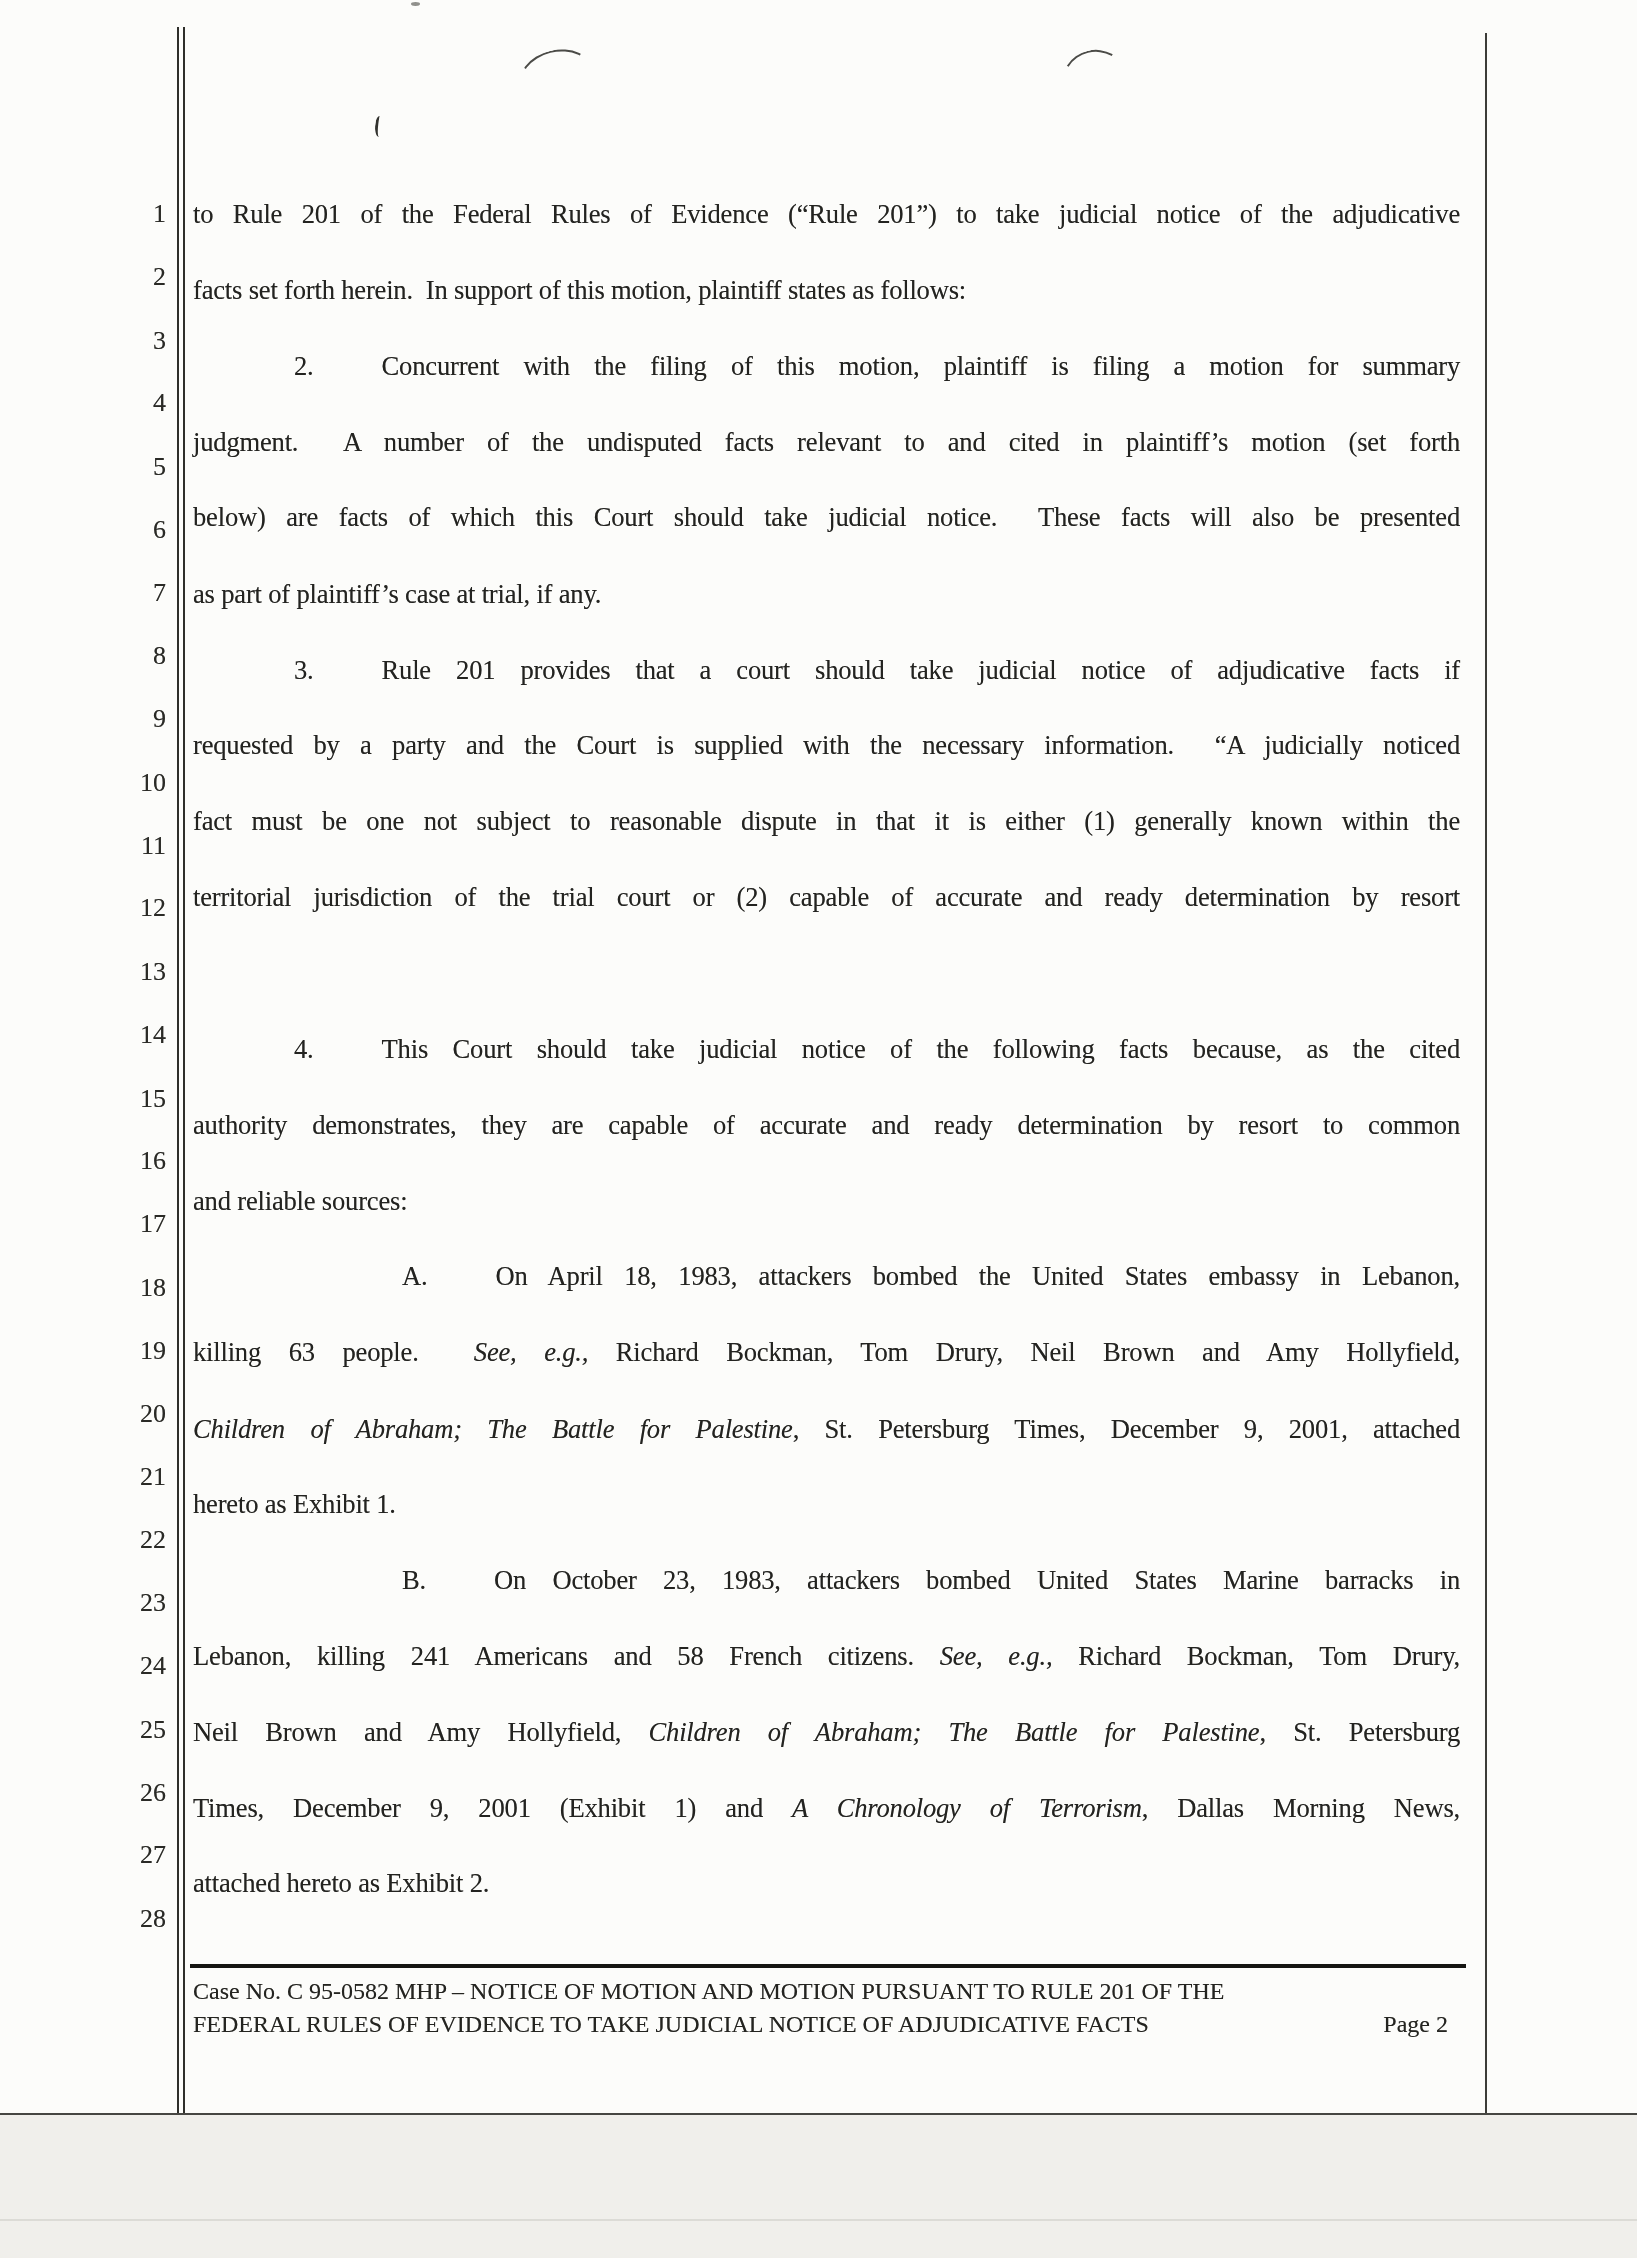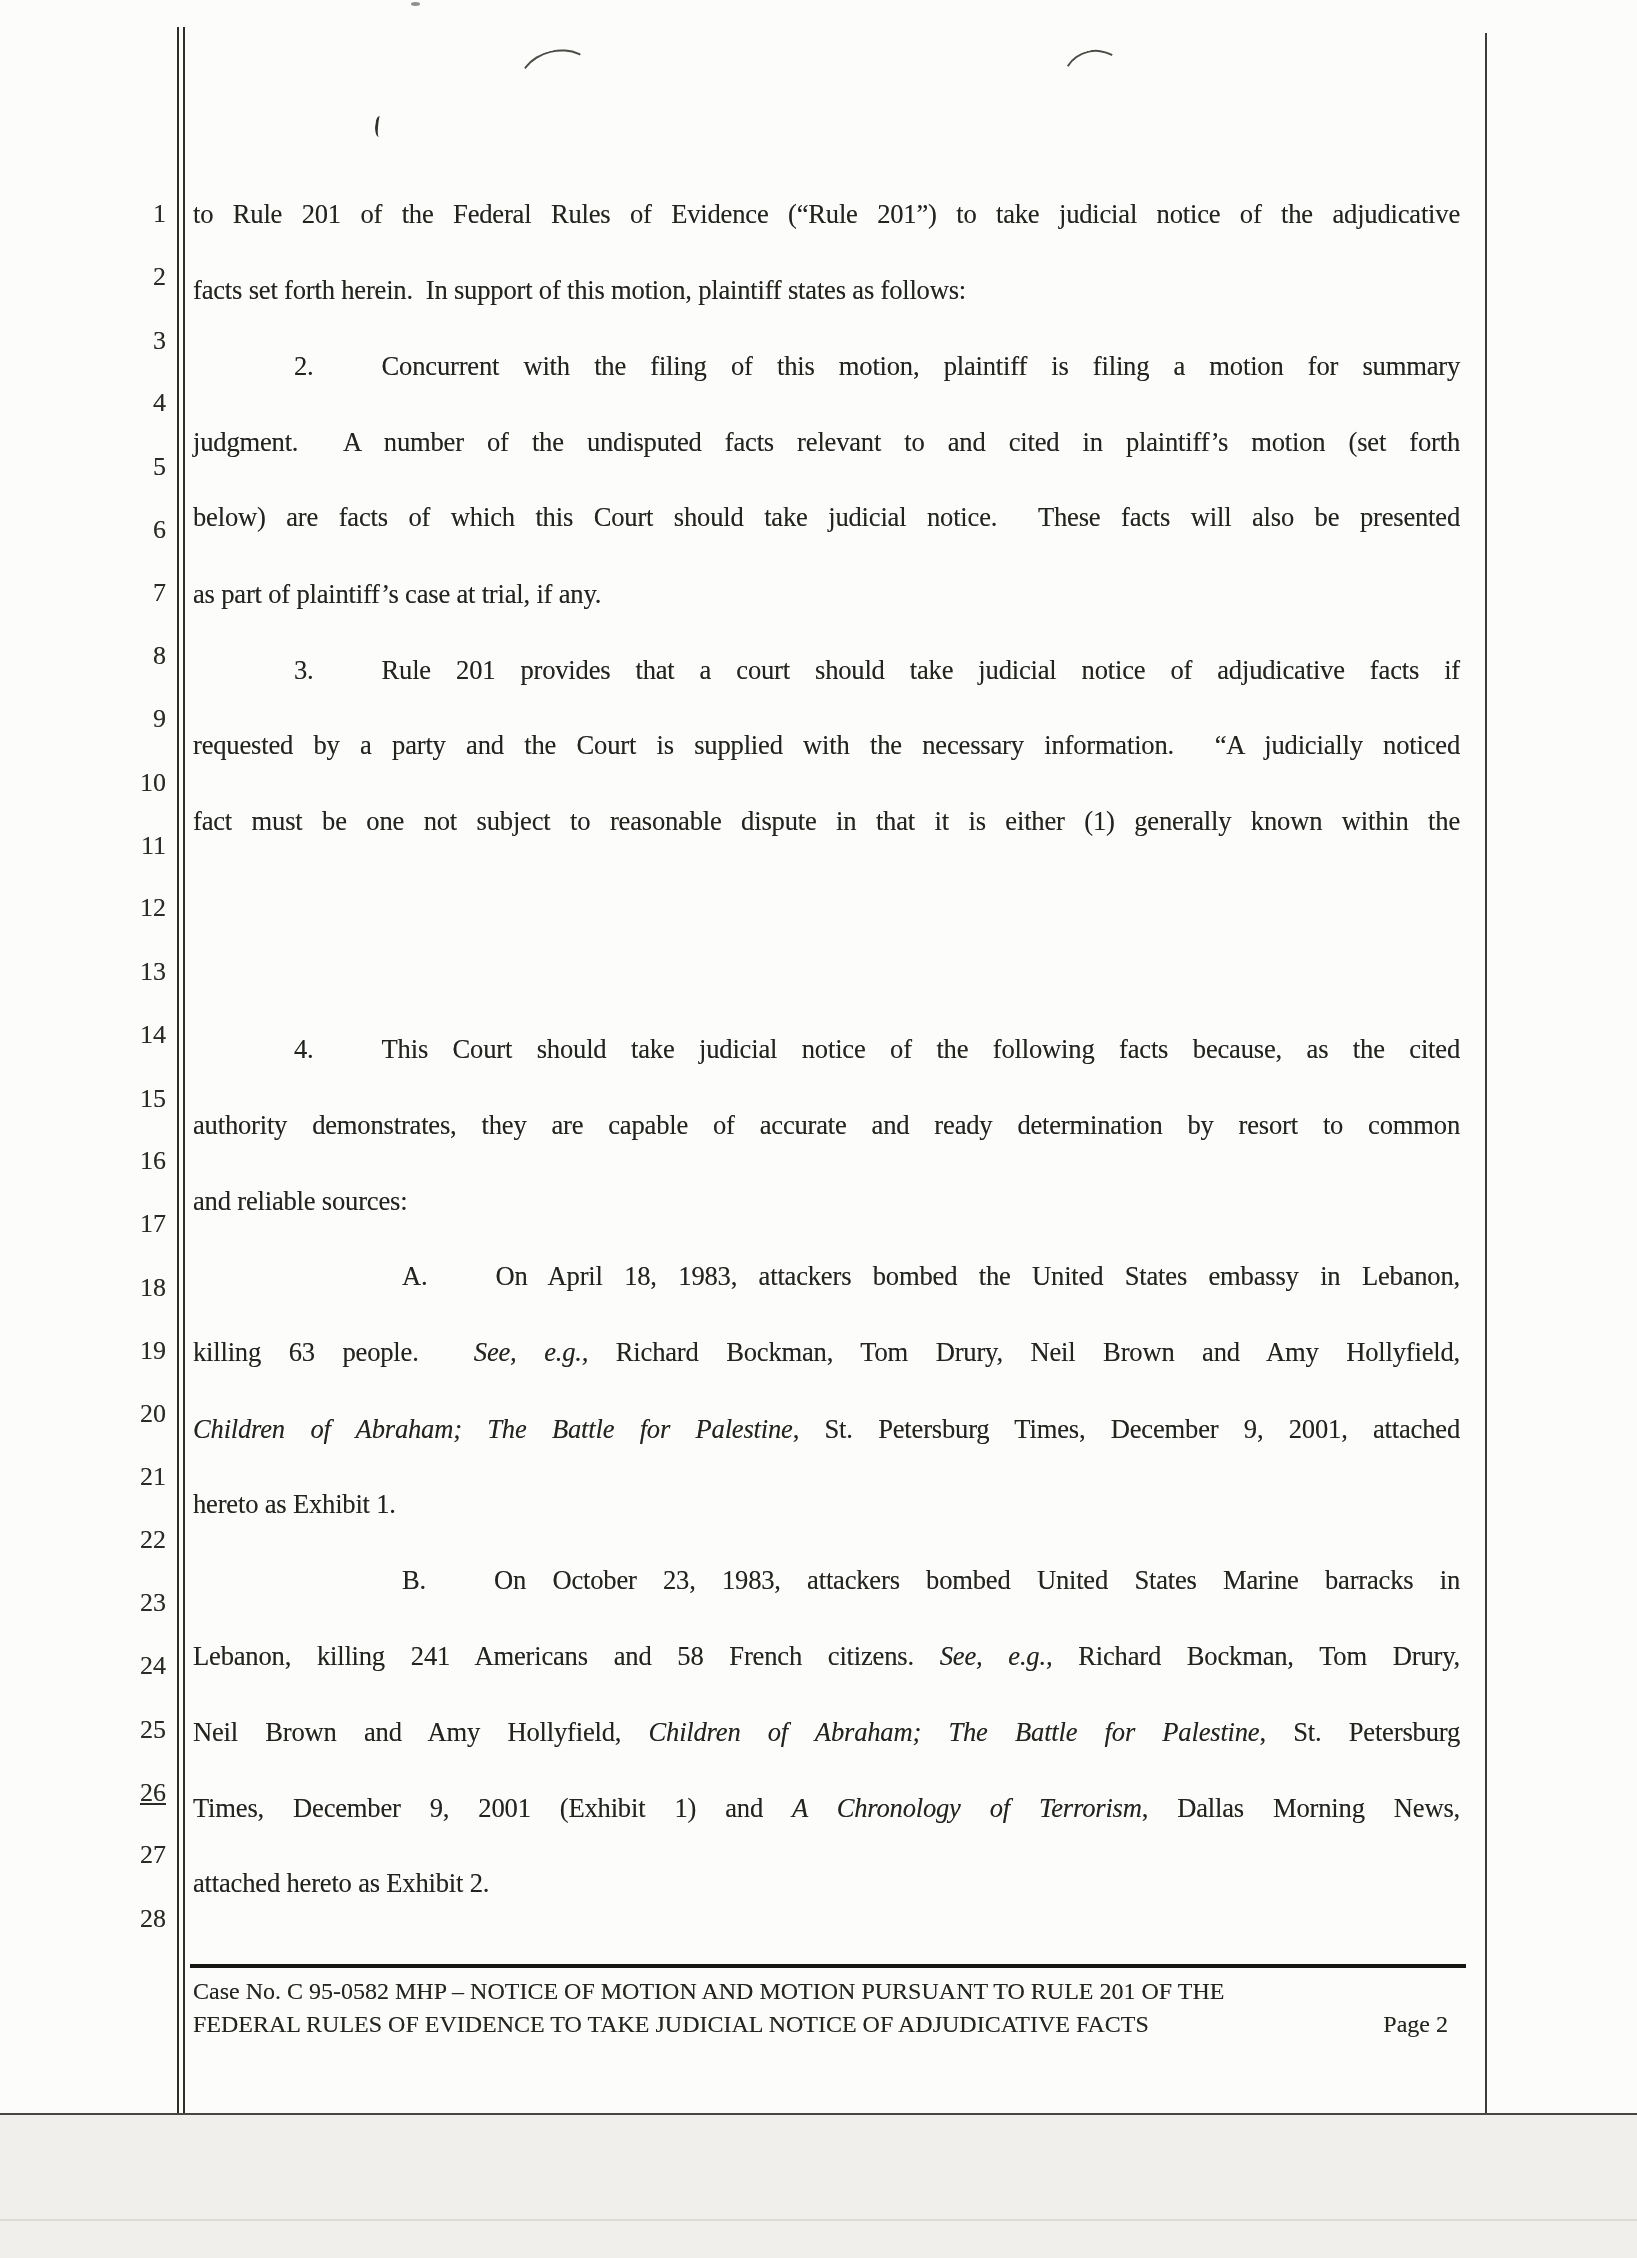--- a/index.html
+++ b/index.html
@@ -97,35 +97,36 @@
       <div class="lnum" style="top: 1140px; font-family: Liberation Serif, serif;">16</div>
       <div class="lnum" style="top: 1203px;">17</div>
       <div class="lnum" style="top: 1267px;">18</div>
       <div class="lnum" style="top: 1330px;">19</div>
       <div class="lnum" style="top: 1393px;">20</div>
       <div class="lnum" style="top: 1456px;">21</div>
       <div class="lnum" style="top: 1519px;">22</div>
       <div class="lnum" style="top: 1582px;">23</div>
       <div class="lnum" style="top: 1645px;">24</div>
       <div class="lnum" style="top: 1709px;">25</div>
-      <div class="lnum" style="top: 1772px; text-decoration: underline;">26</div>
+      <div class="lnum" style="top: 1772px;">26</div>
       <div class="lnum" style="top: 1834px;">27</div>
       <div class="lnum" style="top: 1898px;">28</div>
     </div>
 
   <div id="bodycol">
       <div class="tline just" style="top: 193px;"><span>to Rule 201 of the Federal Rules of Evidence (“Rule 201”) to take judicial notice of the adjudicative</span></div>
       <div class="tline" style="top: 269px;"><span>facts set forth herein.&nbsp; In support of this motion, plaintiff states as follows:</span></div>
       <div class="tline just" style="top: 345px;"><span class="blk" style="width: 101px;"></span><span>2.</span><span class="blk" style="width: 68px;"></span><span>Concurrent with the filing of this motion, plaintiff is filing a motion for summary</span></div>
       <div class="tline just" style="top: 496px;"><span>below) are facts of which this Court should take judicial notice.&nbsp; These facts will also be presented</span></div>
       <div class="tline just" style="top: 421px;"><span>judgment.&nbsp; A number of the undisputed facts relevant to and cited in plaintiff’s motion (set forth</span></div>
       <div class="tline" style="top: 573px;"><span>as part of plaintiff’s case at trial, if any.</span></div>
       <div class="tline just" style="top: 649px;"><span class="blk" style="width: 101px;"></span><span>3.</span><span class="blk" style="width: 68px;"></span><span>Rule 201 provides that a court should take judicial notice of adjudicative facts if</span></div>
       <div class="tline just" style="top: 724px;"><span>requested by a party and the Court is supplied with the necessary information.&nbsp; “A judicially noticed</span></div>
       <div class="tline just" style="top: 800px;"><span>fact must be one not subject to reasonable dispute in that it is either (1) generally known within the</span></div>
+      <div class="tline just" style="top: 876px;"><span>territorial jurisdiction of the trial court or (2) capable of accurate and ready determination by resort</span></div>
       <div class="tline just" style="top: 1028px;"><span class="blk" style="width: 101px;"></span><span>4.</span><span class="blk" style="width: 68px;"></span><span>This Court should take judicial notice of the following facts because, as the cited</span></div>
       <div class="tline just" style="top: 1104px;"><span>authority demonstrates, they are capable of accurate and ready determination by resort to common</span></div>
       <div class="tline" style="top: 1180px;"><span>and reliable sources:</span></div>
       <div class="tline just" style="top: 1255px;"><span class="blk" style="width: 209px;"></span><span>A.</span><span class="blk" style="width: 68px;"></span><span>On April 18, 1983, attackers bombed the United States embassy in Lebanon,</span></div>
       <div class="tline just" style="top: 1331px;"><span>killing 63 people.&nbsp; </span><span class="it">See, e.g.,</span><span> Richard Bockman, Tom Drury, Neil Brown and Amy Hollyfield,</span></div>
       <div class="tline just" style="top: 1408px;"><span class="it">Children of Abraham; The Battle for Palestine</span><span>, St. Petersburg Times, December 9, 2001, attached</span></div>
       <div class="tline" style="top: 1483px;"><span>hereto as Exhibit 1.</span></div>
       <div class="tline just" style="top: 1559px;"><span class="blk" style="width: 209px;"></span><span>B.</span><span class="blk" style="width: 68px;"></span><span>On October 23, 1983, attackers bombed United States Marine barracks in</span></div>
       <div class="tline just" style="top: 1635px;"><span>Lebanon, killing 241 Americans and 58 French citizens. </span><span class="it">See, e.g.,</span><span> Richard Bockman, Tom Drury,</span></div>
       <div class="tline just" style="top: 1711px;"><span>Neil Brown and Amy Hollyfield, </span><span class="it">Children of Abraham; The Battle for Palestine</span><span>, St. Petersburg</span></div>

